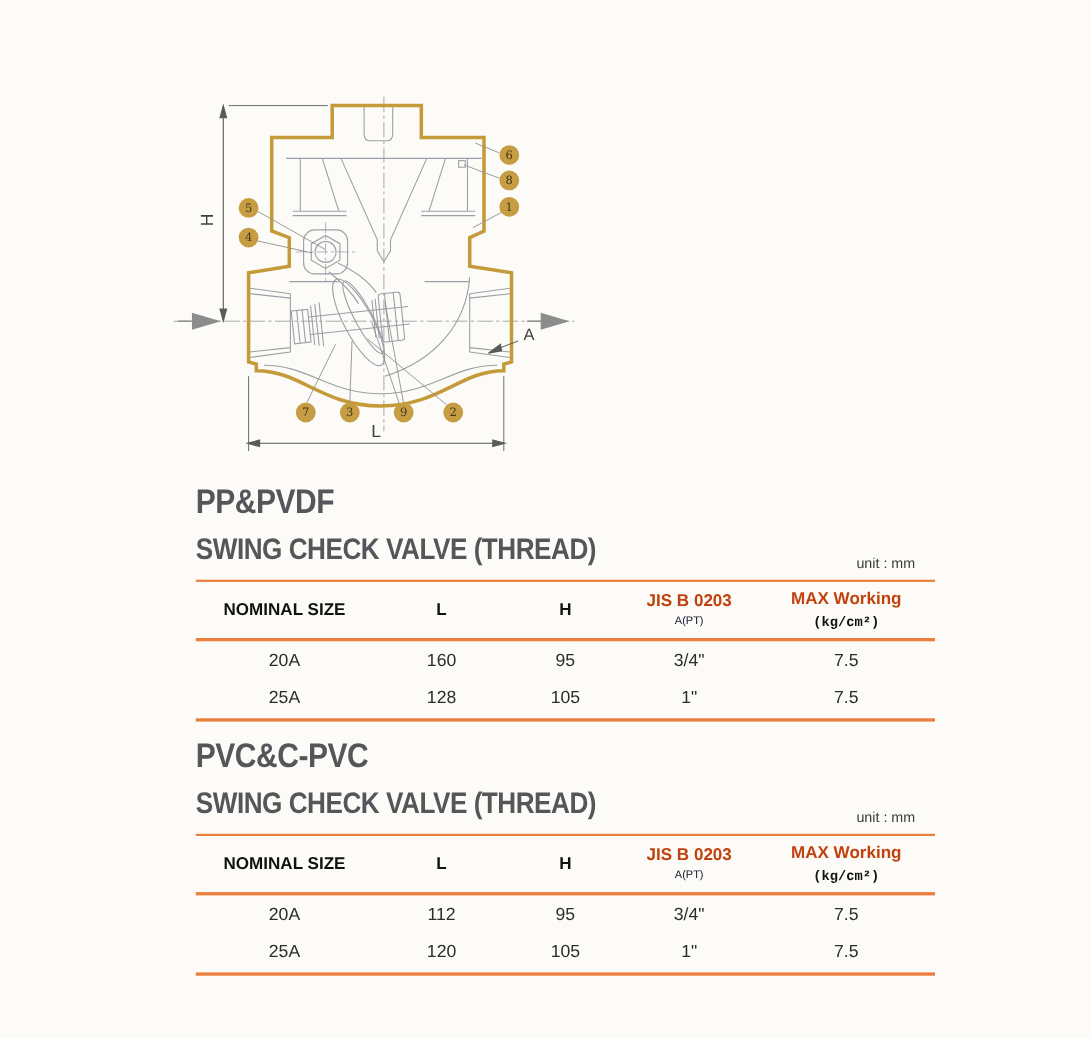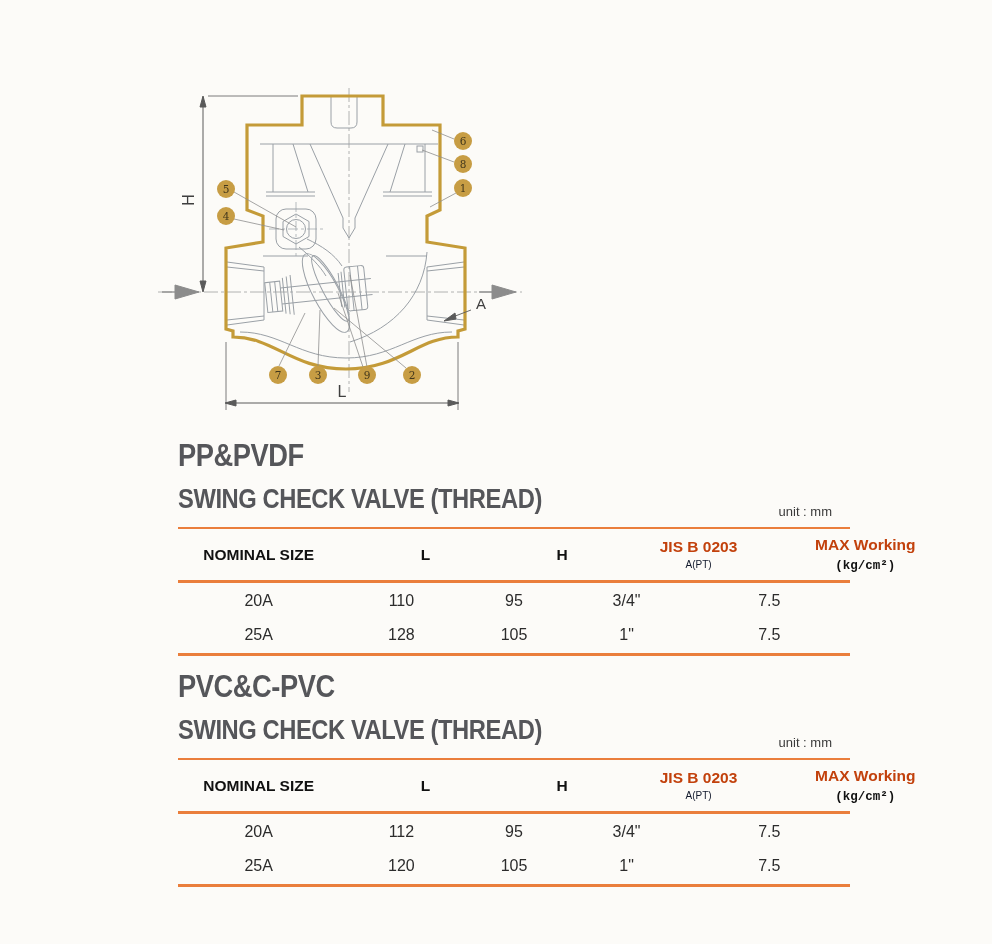--- a/index.html
+++ b/index.html
@@ -27,21 +27,20 @@
     line-height:1; transform:scaleX(.88); transform-origin:left;
     letter-spacing:-.5px; white-space:nowrap;
   }
   .unit-label { position:absolute; top:64px; right:18px; font-size:13px; color:#3a3a3a; }
   .data-table { position:absolute; top:87px; left:0; right:0; }
   .thead {
     display:grid; grid-template-columns:24% 18.5% 15% 18.5% 24%;
     align-items:center; height:51px;
     border-top:2px solid var(--accent);
     border-bottom:3px solid var(--accent);
-    gap:24px;
   }
   .tbody { border-bottom:3px solid var(--accent); padding:1px 0; }
   .trow {
     display:grid; grid-template-columns:24% 18.5% 15% 18.5% 24%;
     align-items:center; height:34px;
   }
   .hcell { text-align:center; font-weight:bold; font-size:15.5px; color:#111; }
   .hcell-2line { text-align:center; line-height:1.45; }
   .h-line1 { font-weight:bold; font-size:15.5px; color:#c2410c; }
   .h-line2 { font-size:10px; color:#0f172a;text-align:center; }
@@ -202,21 +201,21 @@
         <div class="h-line2">A(PT)</div>
       </div>
       <div class="hcell-2line">
         <div class="h-line1">MAX Working</div>
         <div class="h-line2-bold">(kg/cm²)</div>
       </div>
     </div>
     <div class="tbody">
       <div class="trow">
         <div class="cell">20A</div>
-        <div class="cell">110</div>
+        <div class="cell">160</div>
         <div class="cell">95</div>
         <div class="cell">3/4"</div>
         <div class="cell">7.5</div>
       </div>
       <div class="trow">
         <div class="cell">25A</div>
         <div class="cell">128</div>
         <div class="cell">105</div>
         <div class="cell">1"</div>
         <div class="cell">7.5</div>

